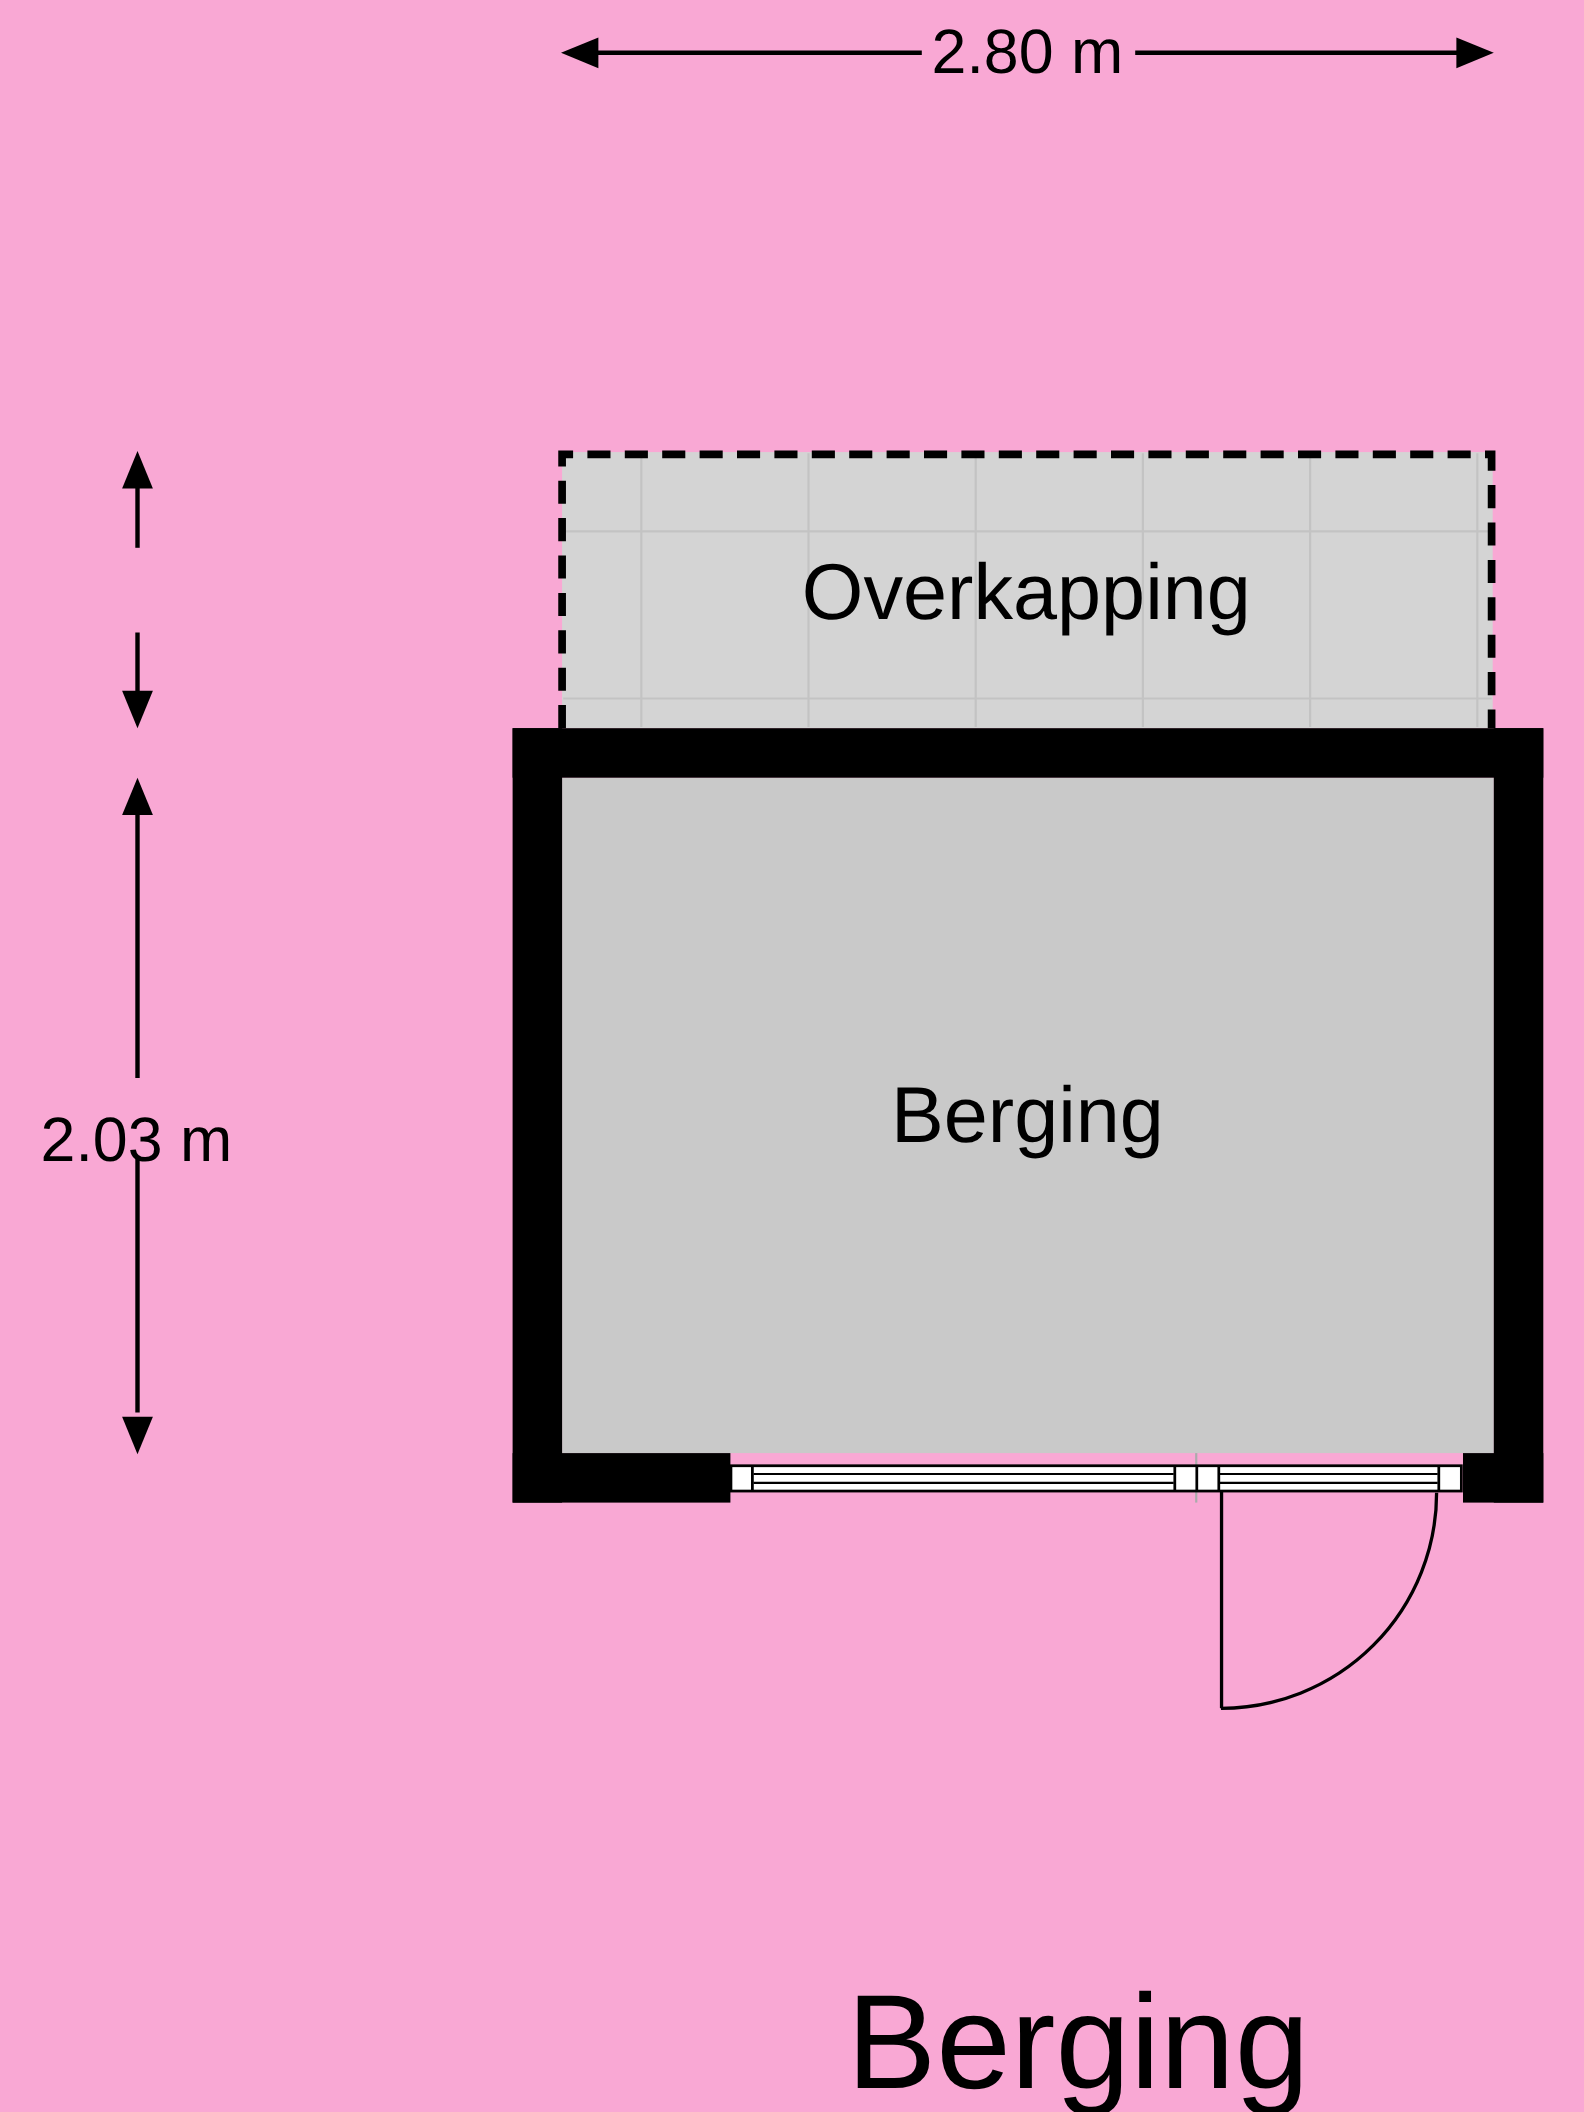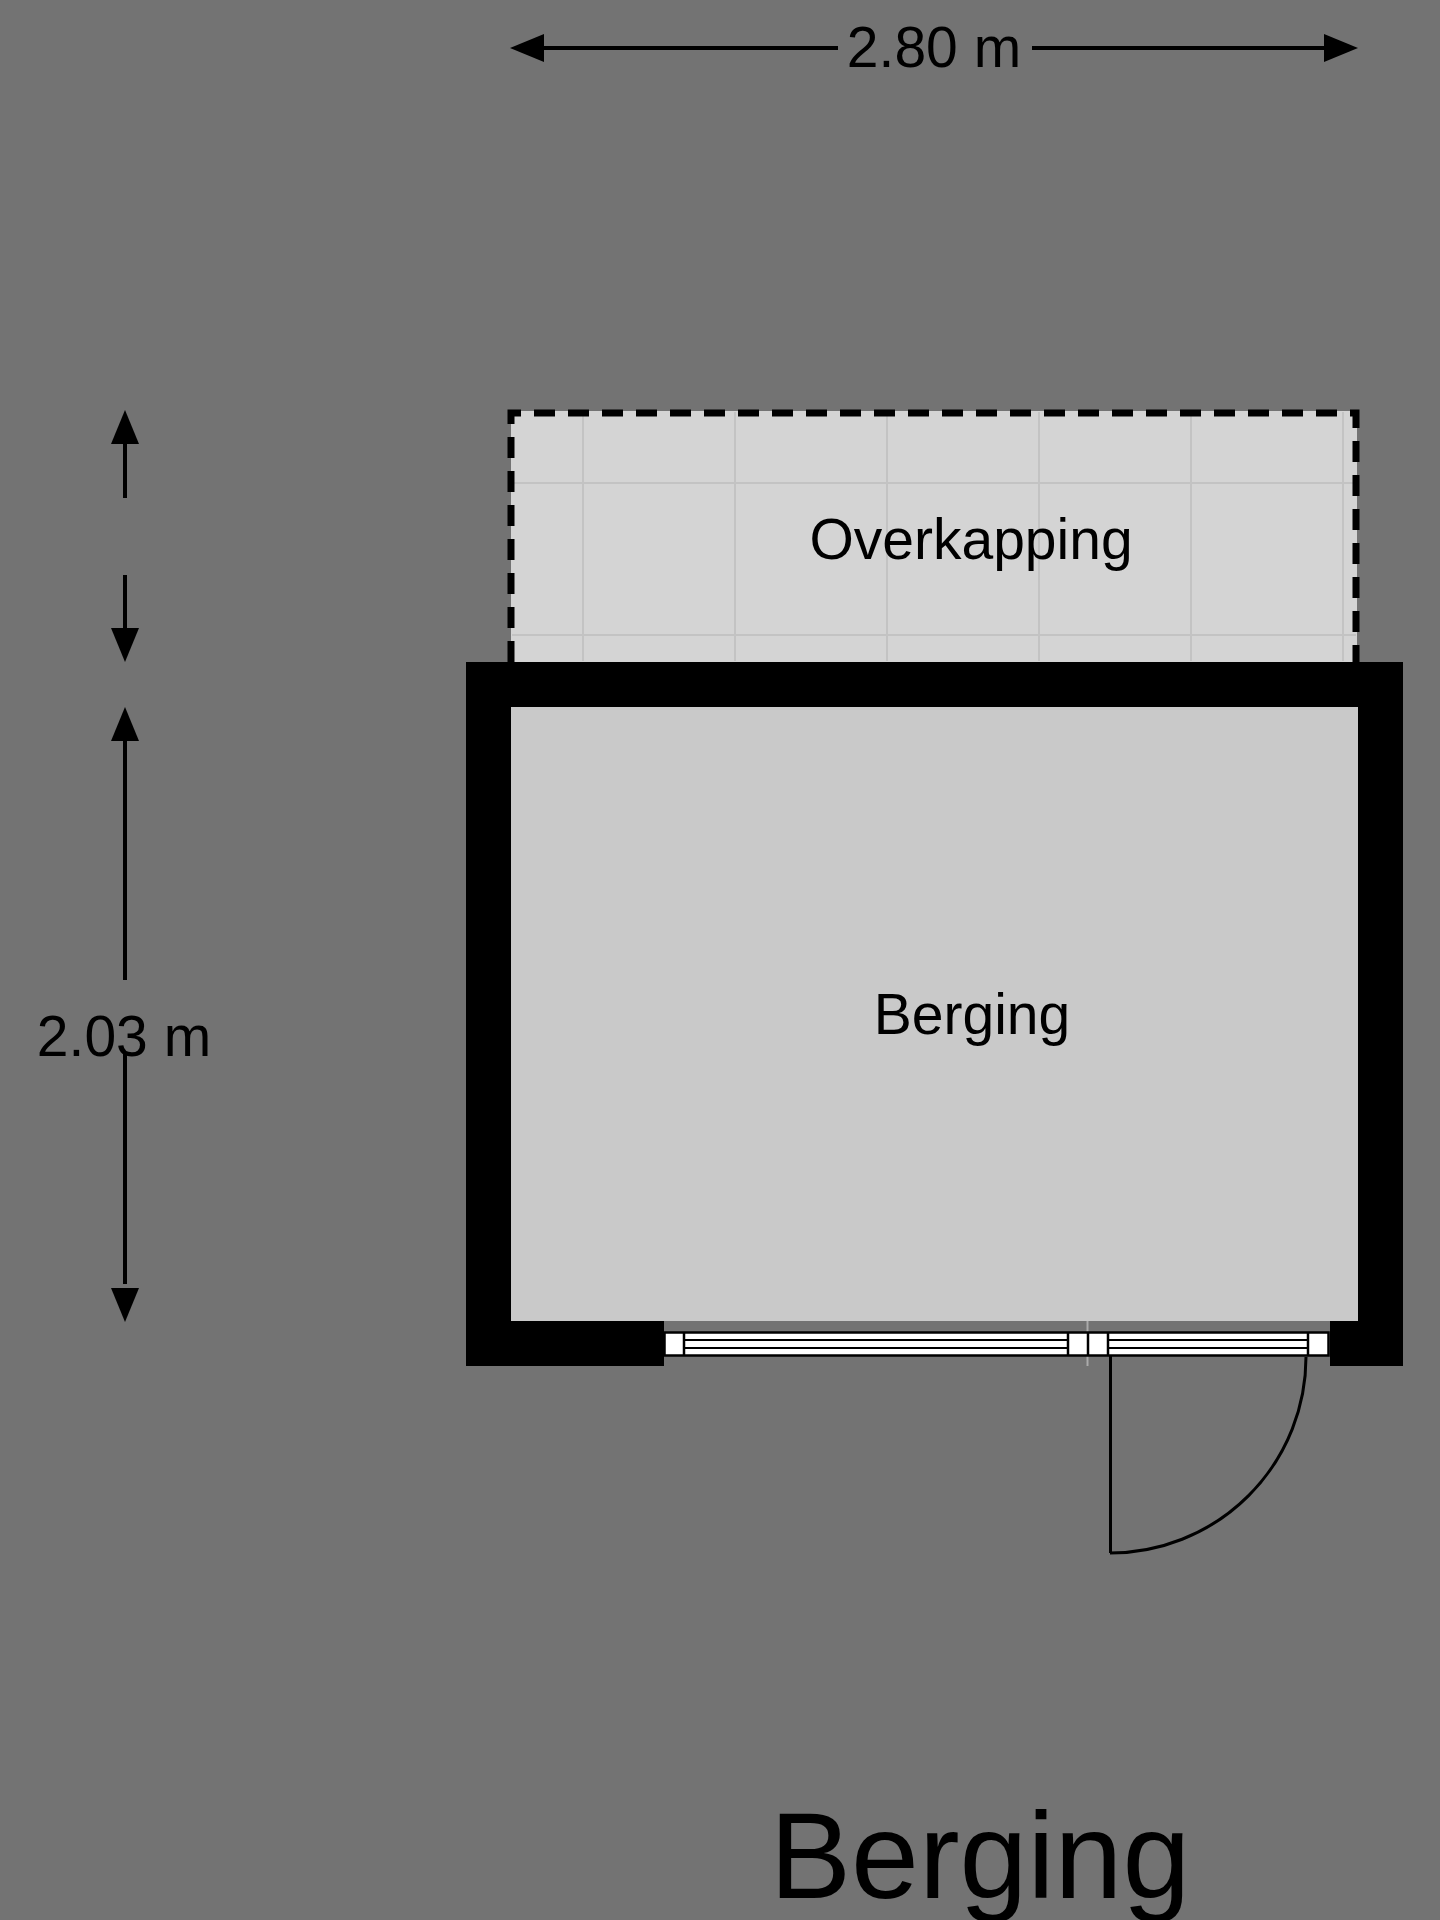--- a/index.html
+++ b/index.html
@@ -1,32 +1,32 @@
 <!DOCTYPE html>
 <html><head>
 <meta charset="utf-8">
 <style>
   html,body{margin:0;padding:0;background:#ffffff;}
   #stage{
     position:relative;
     width:1440px;height:1920px;
-    background:#737373;
+    background:#f9a8d4;
     font-family:"Liberation Sans", sans-serif;
     overflow:hidden;
   }
   #plan-svg{position:absolute;left:0;top:0;}
   .lbl{
     position:absolute;
     transform:translate(-50%,-50%);
     white-space:nowrap;
     color:#000;
     font-family:"Liberation Sans", sans-serif;
   }
   .dim-lbl{font-size:57px;letter-spacing:0px;}
-  .room-lbl{font-size:57px;margin-left:38px;}
+  .room-lbl{font-size:72px;}
   .plan-title{font-size:122px;line-height:122px;}
 </style>
 </head>
 <body>
 
 <div id="stage">
 
   <svg id="plan-svg" width="1440" height="1920" viewBox="0 0 1440 1920">
 
     <g>

